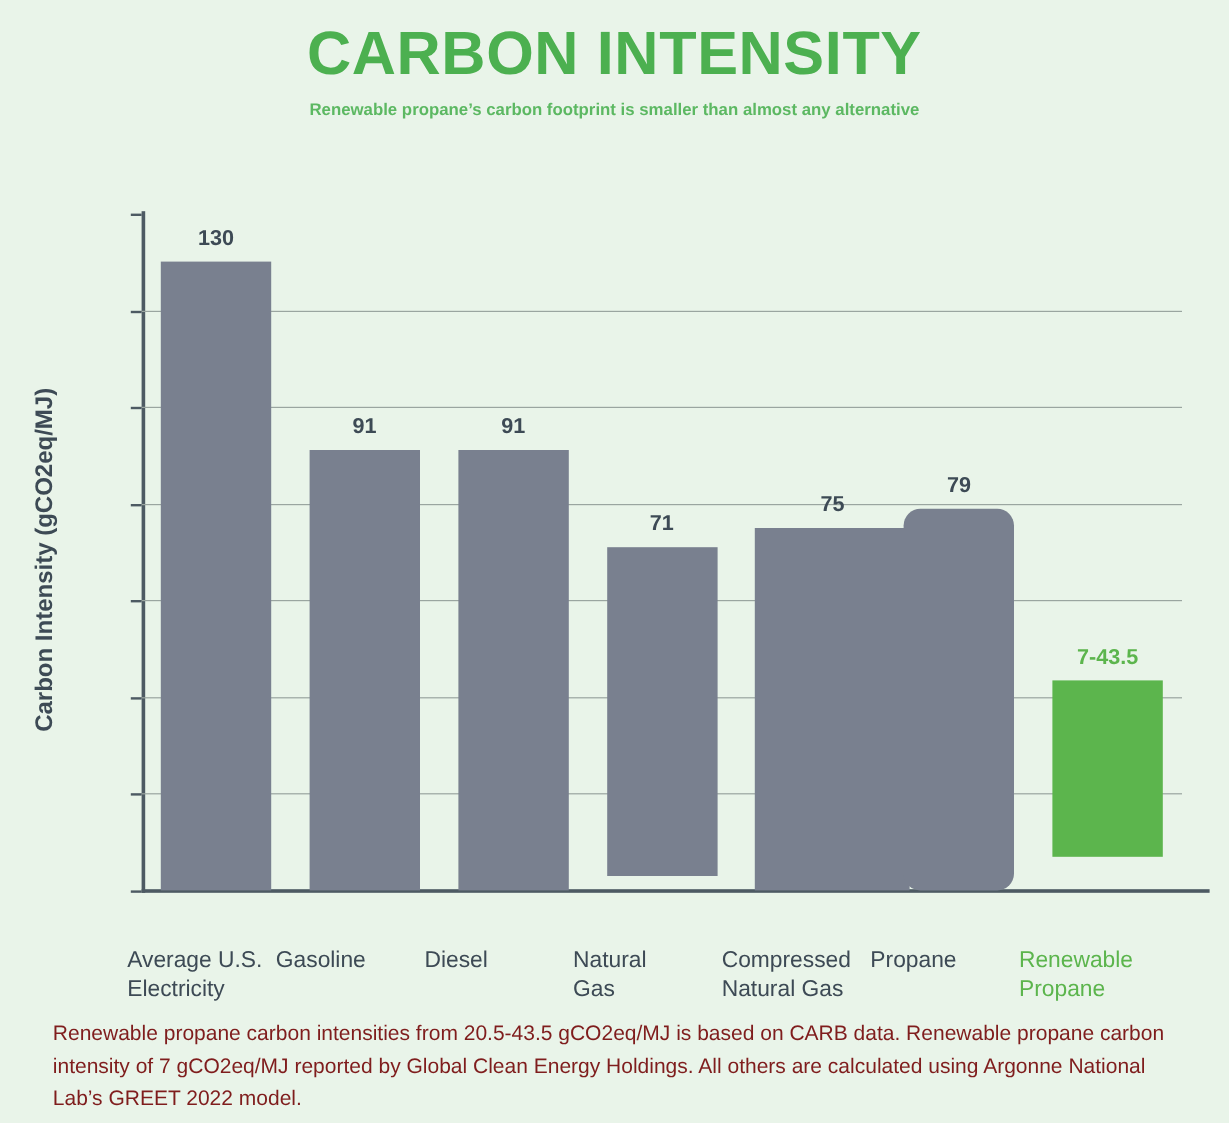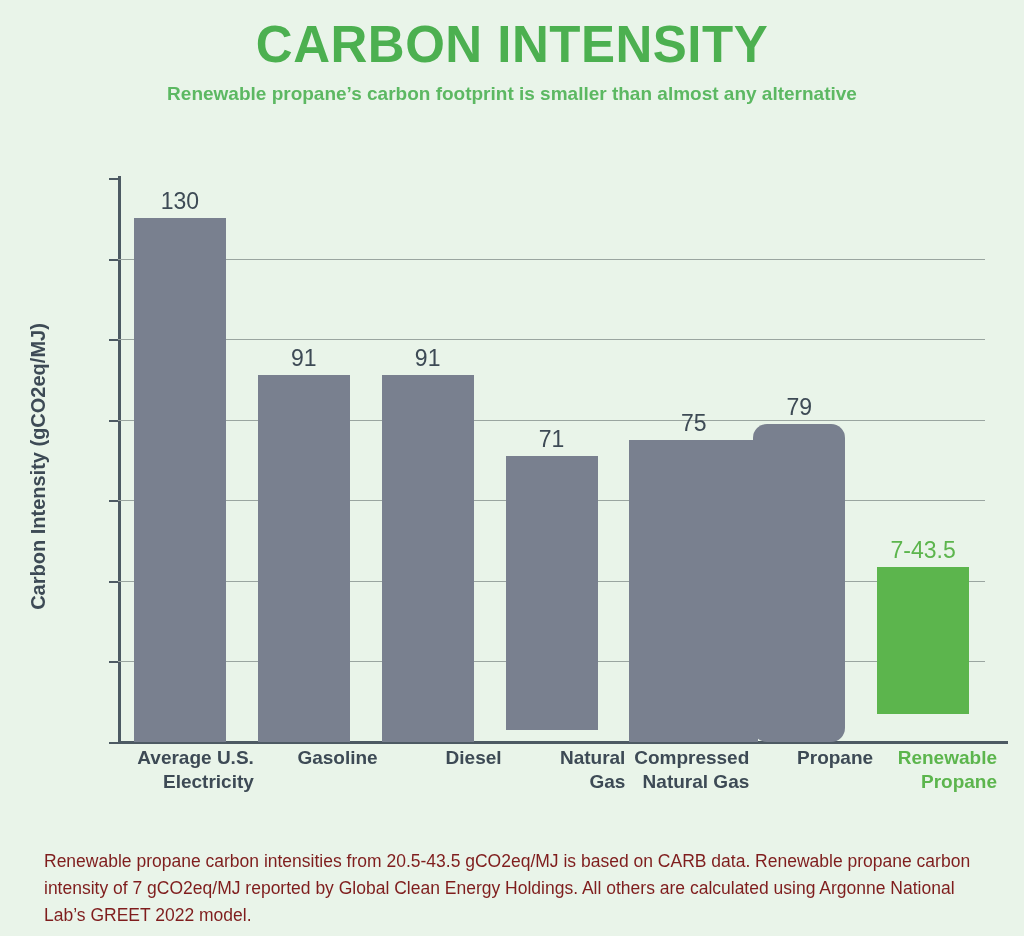--- a/index.html
+++ b/index.html
@@ -22,21 +22,21 @@
   }
   .chart-title {
     font-size: 51px;
     font-weight: bold;
     color: #4cb050;
     letter-spacing: 0.5px;
     line-height: 1.05;
     margin: 0;
   }
   .chart-subtitle {
-    font-size: 19px;
+    font-size: 14px;
     font-weight: bold;
     color: #5cb862;
     margin: 12px 0 0 0;
     line-height: 1.1;
   }
 
   
   .chart-area {
     position: absolute;
     left: 0;
@@ -105,38 +105,38 @@
     bottom: 0;
     background: #79808f;
   }
   .bar.green {
     background: #5cb54d;
   }
   .bar-value {
     position: absolute;
     left: 50%;
     transform: translateX(-50%);
-    font-size: 23px;
-    font-weight: normal;
+    font-size: 18px;
+    font-weight: bold;
     color: #3d4a55;
     white-space: nowrap;
     top: -30px;
   }
   .bar-value.green-label {
     color: #5cb54d;
   }
 
   
   .cat-label {
     position: absolute;
-    top: 568px;
+    top: 611px;
     font-size: 19px;
-    font-weight: bold;
+    font-weight: normal;
     color: #3d4a55;
-    text-align: right;
+    text-align: left;
     line-height: 1.25;
   }
   .cat-label.green-label {
     color: #5cb54d;
   }
 
   
   .footnote {
     position: absolute;
     left: 44px;

